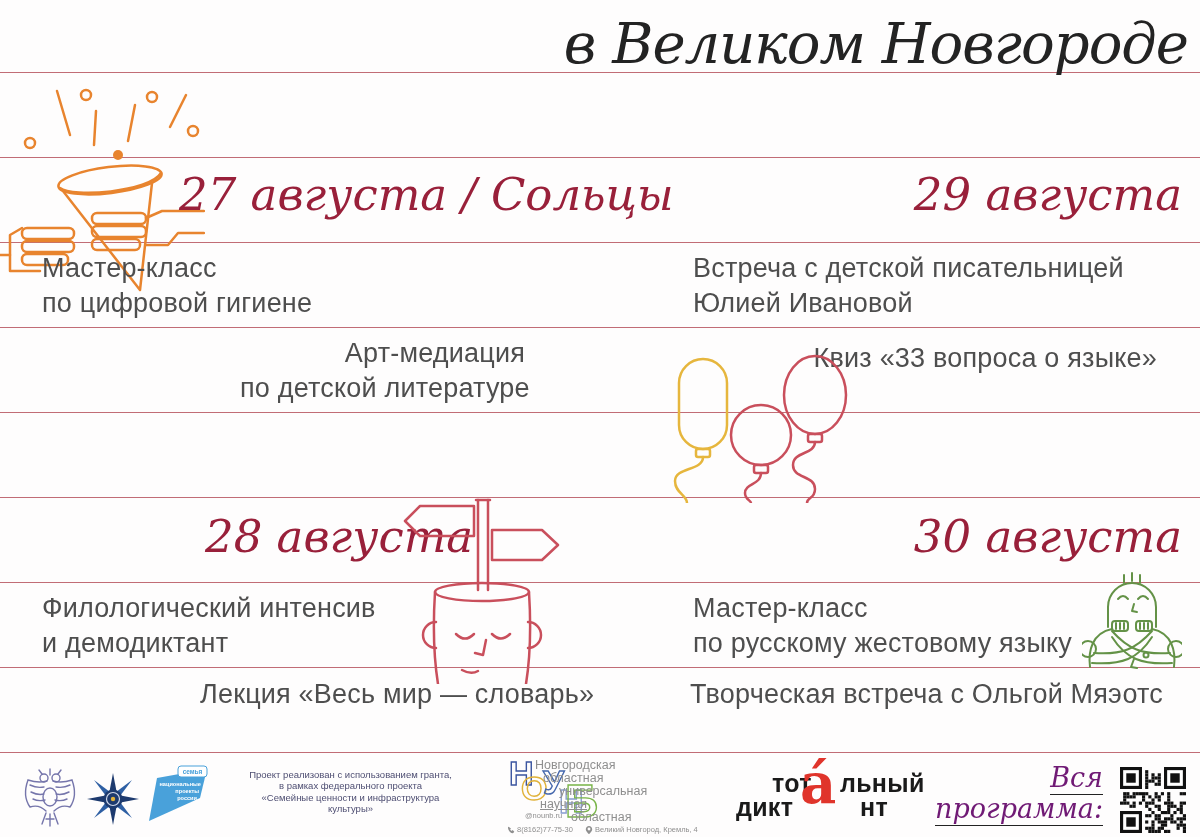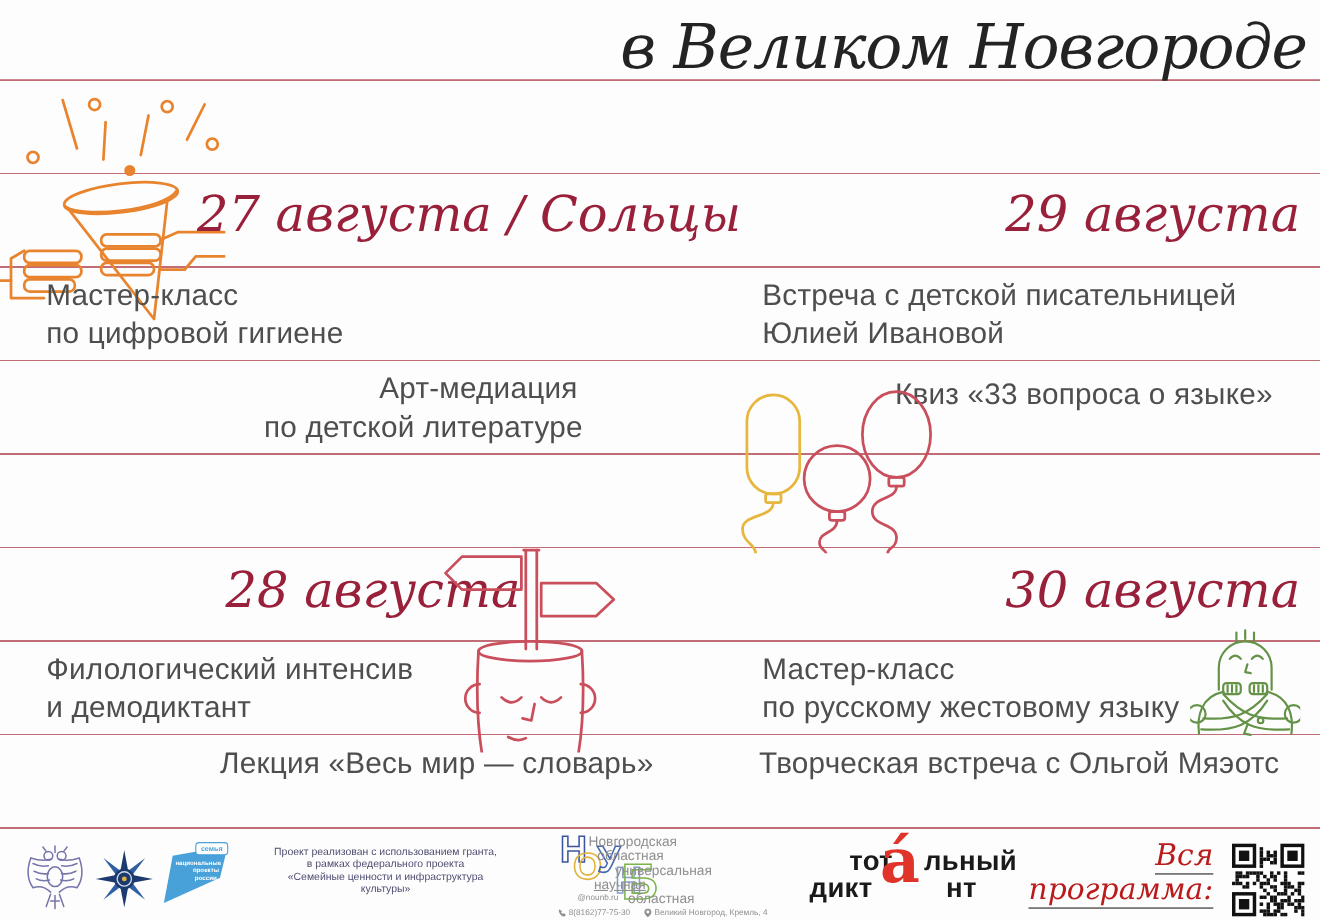--- a/index.html
+++ b/index.html
@@ -47,21 +47,21 @@
   .w0{left:30px;top:1px;} .w1{left:38px;top:14px;} .w2{left:54px;top:27px;}
   .w3{left:35px;top:40px;text-decoration:underline;} .w4{left:66px;top:53px;}
   .lib .contact{position:absolute;font-size:7.5px;color:#8f8f8f;white-space:nowrap;display:flex;align-items:center;gap:2px;line-height:1;}
   .c-handle{left:2px;top:54px;margin-left:18px;} .c-phone{left:2px;top:68px;} .c-addr{left:80px;top:68px;}
   .td{position:absolute;left:736px;top:769px;width:180px;height:52px;font-weight:700;color:#1a1a1a;}
   .td .t{position:absolute;font-size:25px;letter-spacing:.3px;line-height:1;}
   .t1{left:36px;top:2px;} .t2{left:104px;top:2px;} .t3{left:0;top:26px;} .t4{left:124px;top:26px;}
   .td .acc{position:absolute;left:64px;top:-14px;font-size:56px;line-height:1;color:#e0342b;
            font-family:"DejaVu Serif",serif;font-weight:700;}
   .program{position:absolute;right:97px;top:762px;text-align:right;font-family:"DejaVu Serif",serif;
-           font-style:italic;font-size:27px;line-height:31px;color:#b91c1c;}
+           font-style:italic;font-size:27px;line-height:31px;color:#701a75;}
   .program span{border-bottom:1.5px solid #222;padding-bottom:1px;}
   .qr{position:absolute;left:1120px;top:766px;width:66px;height:68px;}
 </style>
 </head>
 <body>
 
 <div class="poster">
 
   <div class="rules"></div>
 

